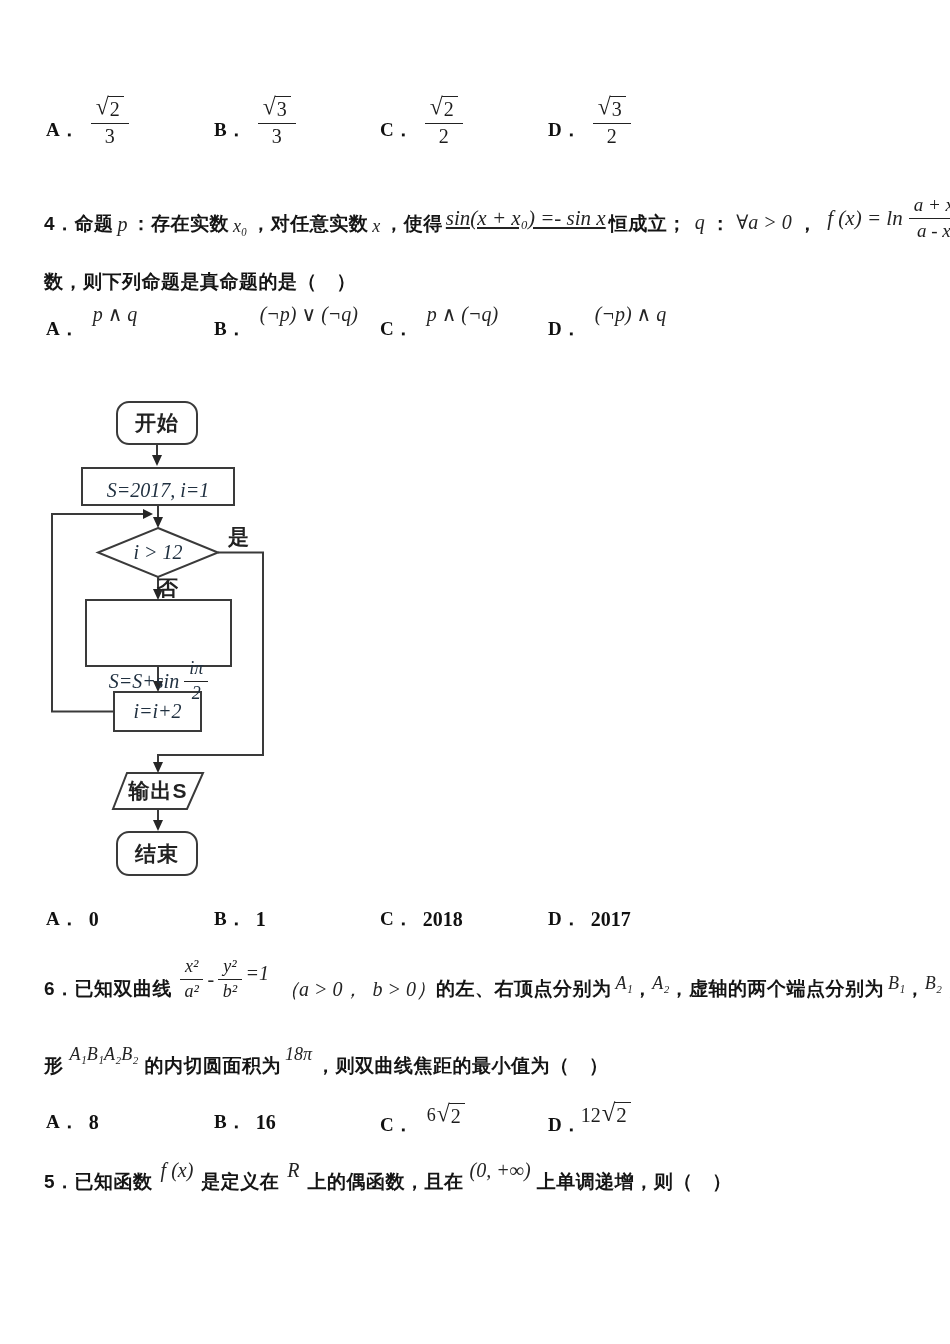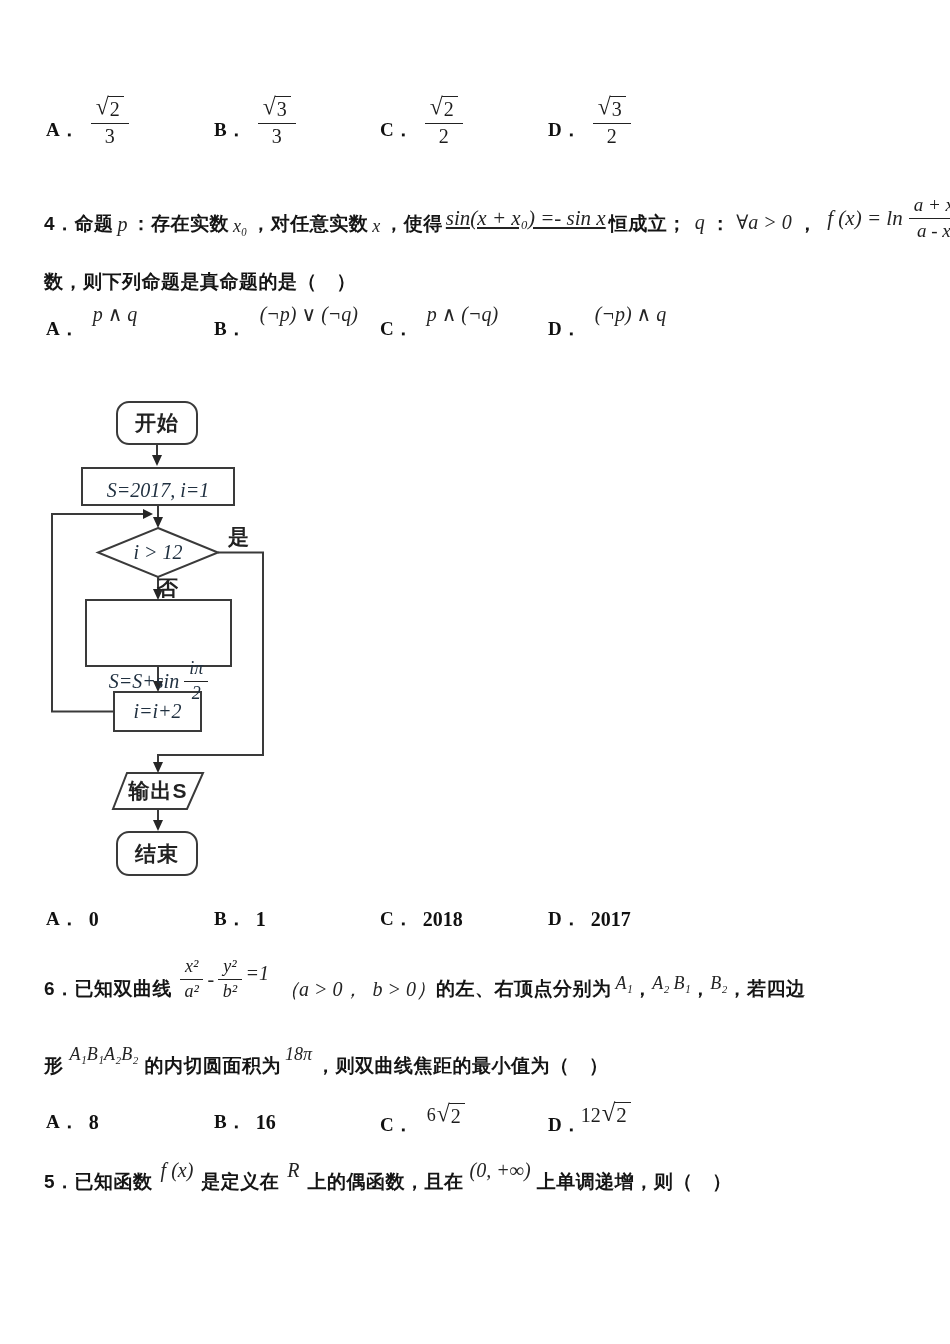--- a/index.html
+++ b/index.html
@@ -222,20 +222,21 @@
     <span class="vfrac mathsm">
       <span class="num">y²</span>
       <span class="den">b²</span>
     </span>
     <span class="math" style="margin-left:4px; transform:translateY(-6px);">=1</span>
     <span class="math dn10" style="margin-left:10px;">（a &gt; 0，  b &gt; 0）</span>
     <span class="cjk dn10">的左、右顶点分别为</span>
     <span class="math mathsm" style="margin-left:4px; transform:translateY(4px);">A₁</span>
     <span class="cjk dn10">，</span>
     <span class="math mathsm" style="transform:translateY(4px);">A₂</span>
+    <span class="cjk dn10">，虚轴的两个端点分别为</span>
     <span class="math mathsm" style="margin-left:4px; transform:translateY(4px);">B₁</span>
     <span class="cjk dn10">，</span>
     <span class="math mathsm" style="transform:translateY(4px);">B₂</span>
     <span class="cjk dn10">，若四边</span>
   </div>
 
   <div class="line" style="left:44px; top:1038px; height:44px;">
     <span class="cjk dn6">形</span>
     <span class="math mathsm up6" style="margin:0 6px;">A₁B₁A₂B₂</span>
     <span class="cjk dn6">的内切圆面积为</span>

